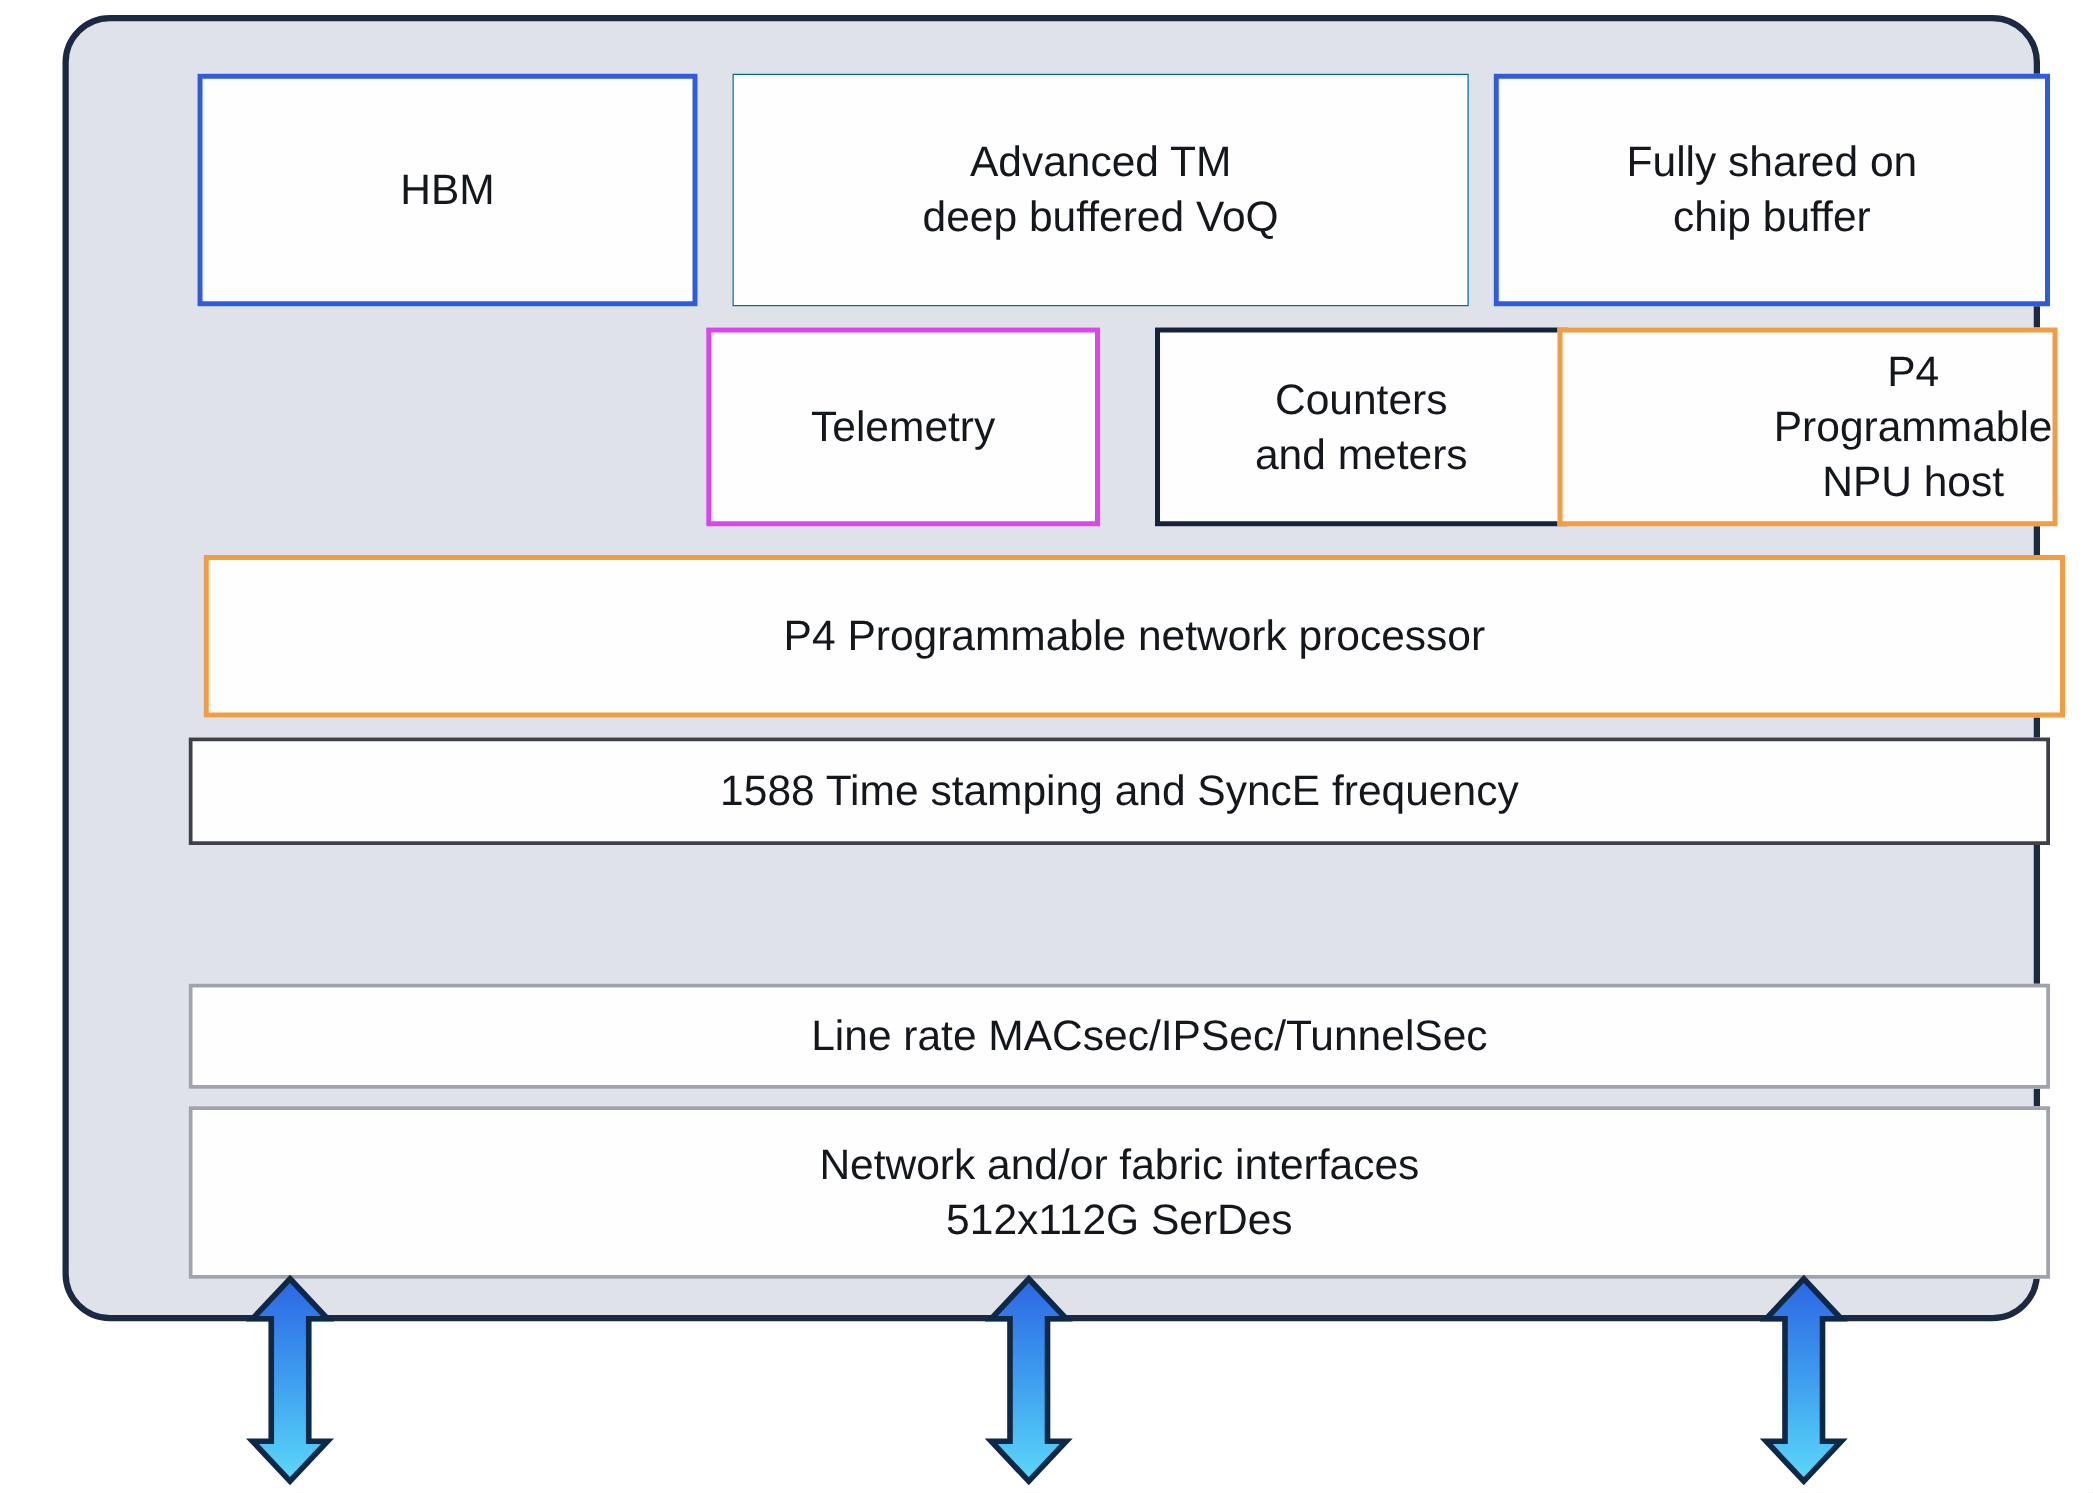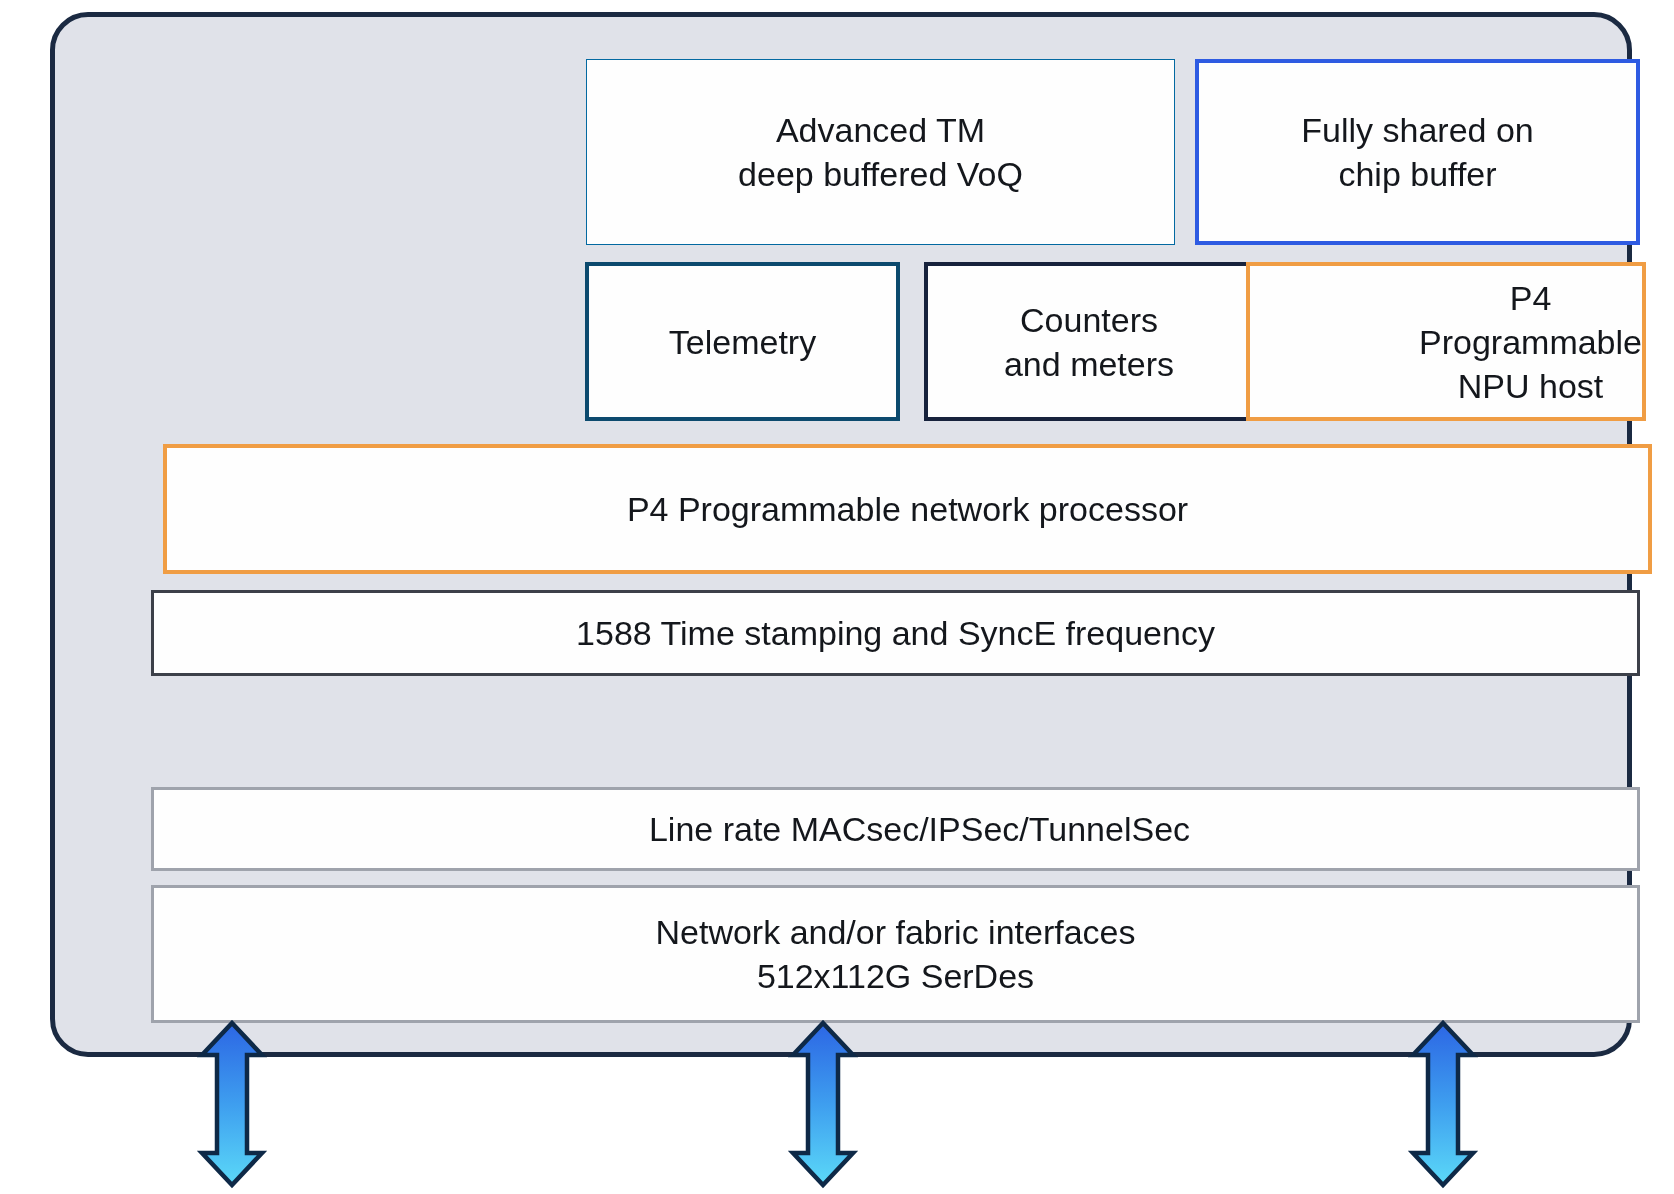--- a/index.html
+++ b/index.html
@@ -33,21 +33,21 @@
     text-align: center;
     color: #14171c;
     font-size: 34px;
     line-height: 44px;
     white-space: pre-line;
   }
   
   .b-blue    { border: 4px solid #2e5be2; }
   .b-lblue   { border: 1px solid #0369a1; }
   .b-orange  { border: 4px solid #f09d44; }
-  .b-dgray   { border: 4px solid #0c4a6e; margin-left: 20px; }
+  .b-dgray   { border: 4px solid #d946ef; }
   .b-navy    { border: 4px solid #17223c; margin-left: 24px; }
   .b-mgray   { border: 3px solid #3c4049; }
   .b-lgray   { border: 3px solid #9fa3ac; }
 
   
   .hbm        { left: 103px; top: 42px;  width: 400px; height: 186px; }
   .advtm      { left: 531px; top: 42px;  width: 589px; height: 186px; }
   .sharedbuf  { left: 1140px; top: 42px; width: 445px; height: 186px; }
   
   .npudb      { left: 96px;  top: 245px; width: 400px; height: 159px; }
@@ -68,20 +68,23 @@
     z-index: 5;
   }
 </style>
 </head>
 <body>
 
 <div class="stage">
 
   <div class="chip-container">
 
+    <div class="box b-blue hbm">
+      <span>HBM</span>
+    </div>
 
     <div class="box b-lblue advtm">
       <span>Advanced TM
 deep buffered VoQ</span>
     </div>
 
     <div class="box b-blue sharedbuf">
       <span>Fully shared on
 chip buffer</span>
     </div>

